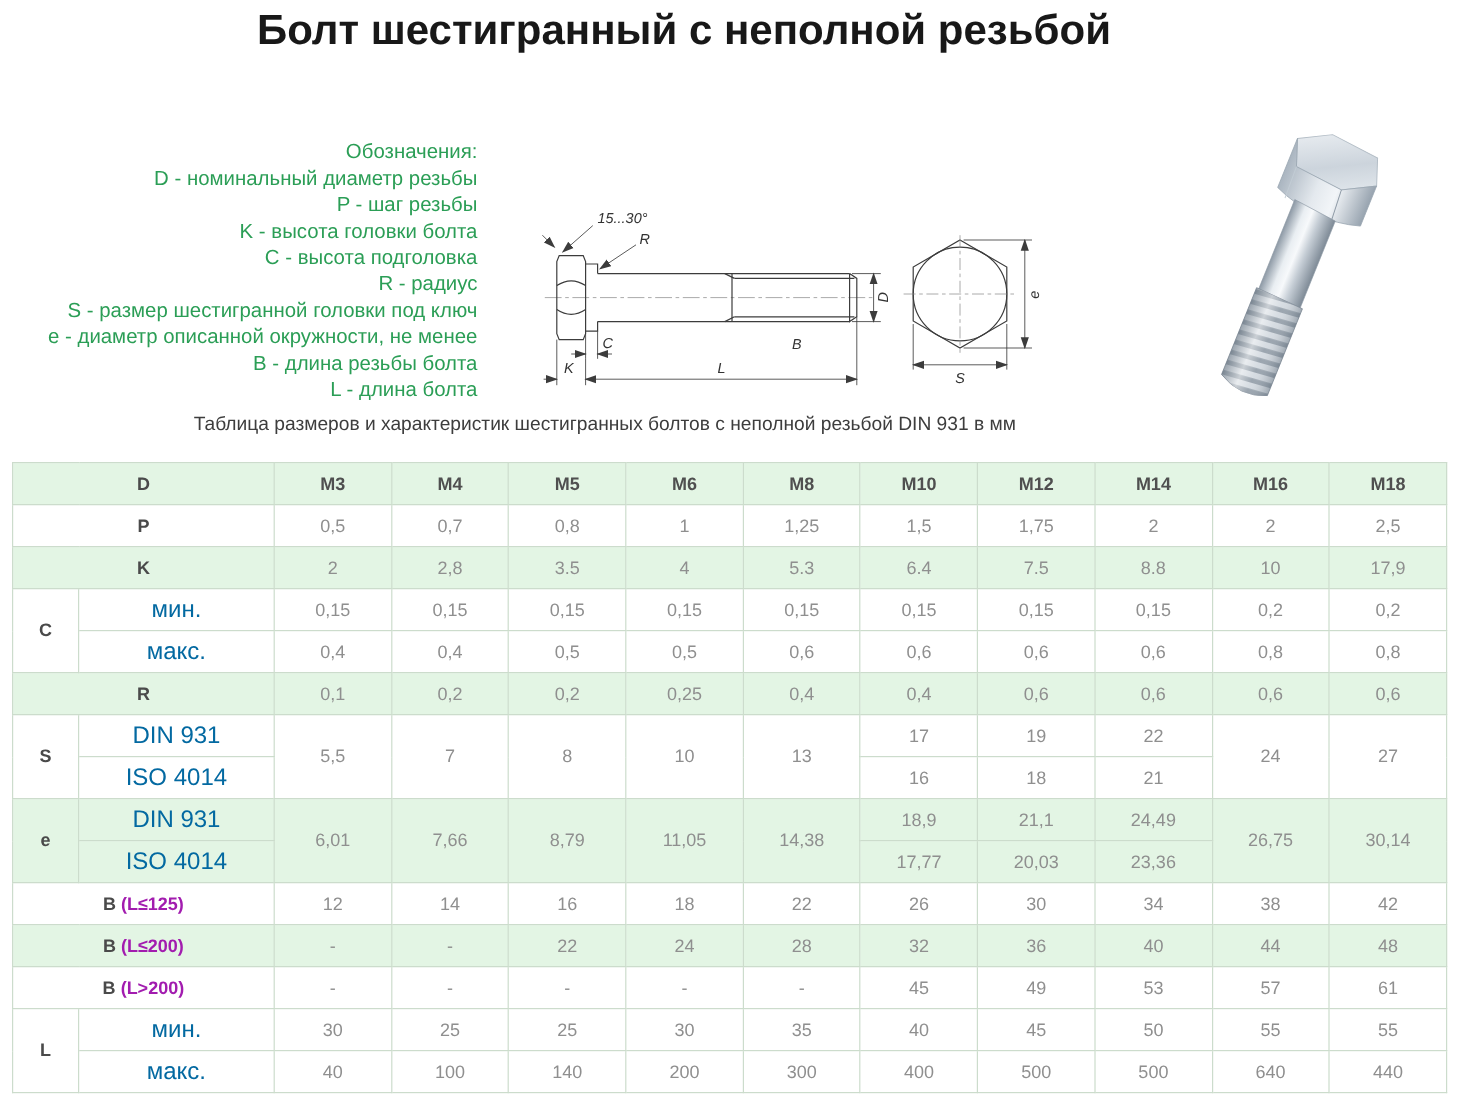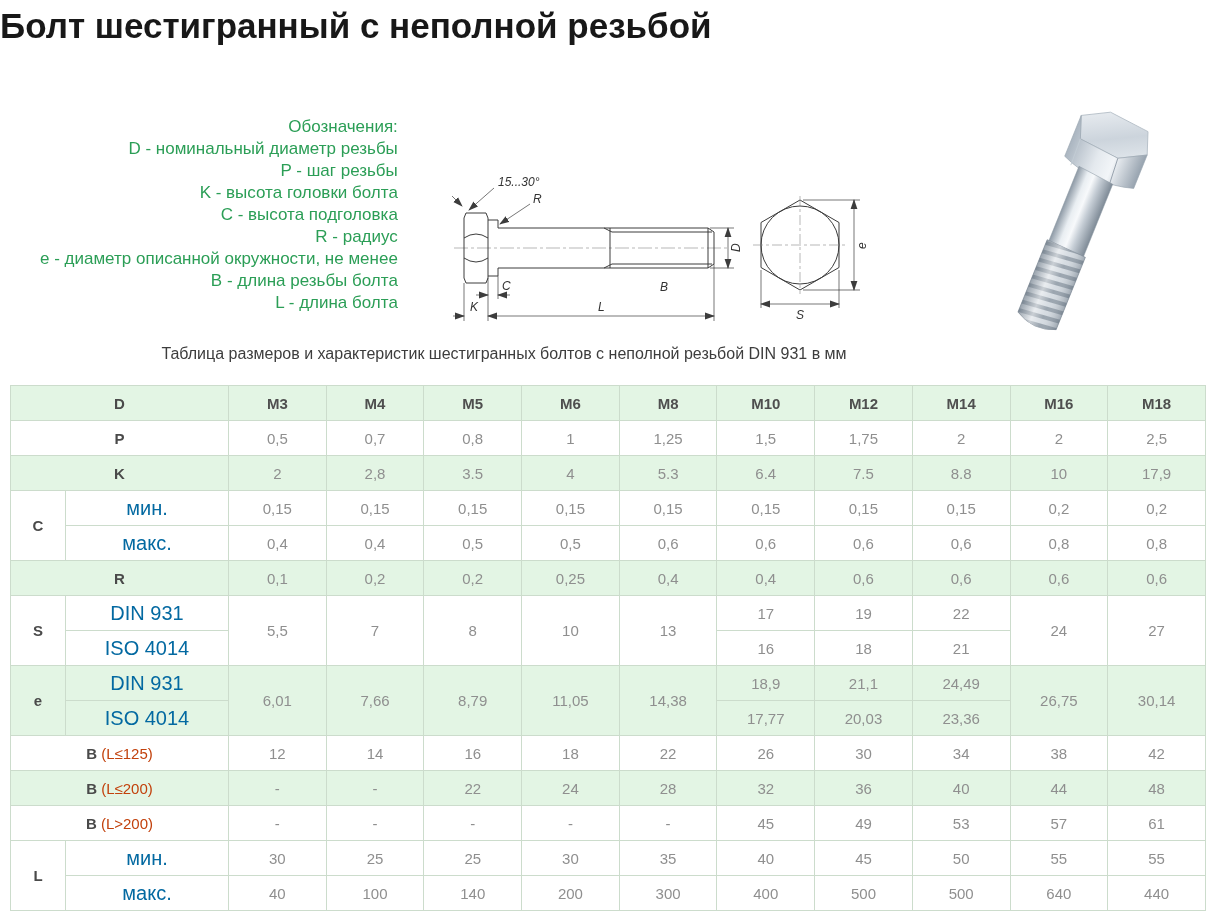--- a/index.html
+++ b/index.html
@@ -7,21 +7,21 @@
     --tgreen:#e3f5e4;
     --tborder:#ccdccc;
   }
   *{box-sizing:border-box}
   html,body{margin:0;padding:0}
   body{
     width:1216px;height:920px;position:relative;overflow:hidden;
     background:#ffffff;font-family:"Liberation Sans",sans-serif;
   }
   .title{
-    position:absolute;top:6px;left:0;width:1140px;
+    position:absolute;top:6px;left:0;width:1140px;text-align:center;
     font-size:35px;font-weight:bold;color:#181818;
   }
   .legend{
     position:absolute;left:40px;top:116px;
     font-size:17px;line-height:22px;color:var(--green);text-align:right;
   }
   .caption{
     position:absolute;top:345px;left:0;width:1008px;text-align:center;
     font-size:16px;color:#3d3d3d;
   }
@@ -31,38 +31,39 @@
   td,th{
     border:1px solid var(--tborder);
     text-align:center;vertical-align:middle;
     font-size:15px;font-weight:normal;color:#8f8f8f;padding:0;
   }
   th{color:#4f4f4f;font-weight:bold}
   .row-green{background:var(--tgreen)}
   .lab{color:#4a4a4a;font-weight:bold}
   .sub{color:#0369a1;font-size:20px}
   .lab-b{font-weight:bold;color:#4a4a4a}
-  .qual{font-weight:normal;color:#c2410c}
+  .qual{font-weight:bold;color:#a21caf}
   .drawing{position:absolute;left:450px;top:158px;width:500px;height:180px}
   .photo{position:absolute;left:948px;top:86px;width:262px;height:262px}
   .dimtext{font-family:"Liberation Sans",sans-serif;font-style:italic;font-size:12px;fill:#333}
 </style>
 </head>
 <body>
 
 <div class="title">Болт шестигранный с неполной резьбой</div>
 
 <div class="legend">
   <div>Обозначения:</div>
   <div>
       <div>D - номинальный диаметр резьбы</div>
       <div>P - шаг резьбы</div>
       <div>K - высота головки болта</div>
       <div>C - высота подголовка</div>
       <div>R - радиус</div>
+      <div>S - размер шестигранной головки под ключ</div>
       <div>e - диаметр описанной окружности, не менее</div>
       <div>B - длина резьбы болта</div>
       <div>L - длина болта</div>
     </div>
 </div>
 
 <svg class="drawing" viewBox="0 0 500 180">
   <defs>
     <marker id="arr" markerWidth="10" markerHeight="8" refX="9" refY="4" orient="auto" markerUnits="userSpaceOnUse">
       <path d="M0,0.6 L10,4 L0,7.4 Z" fill="#3c3c3c"></path>

